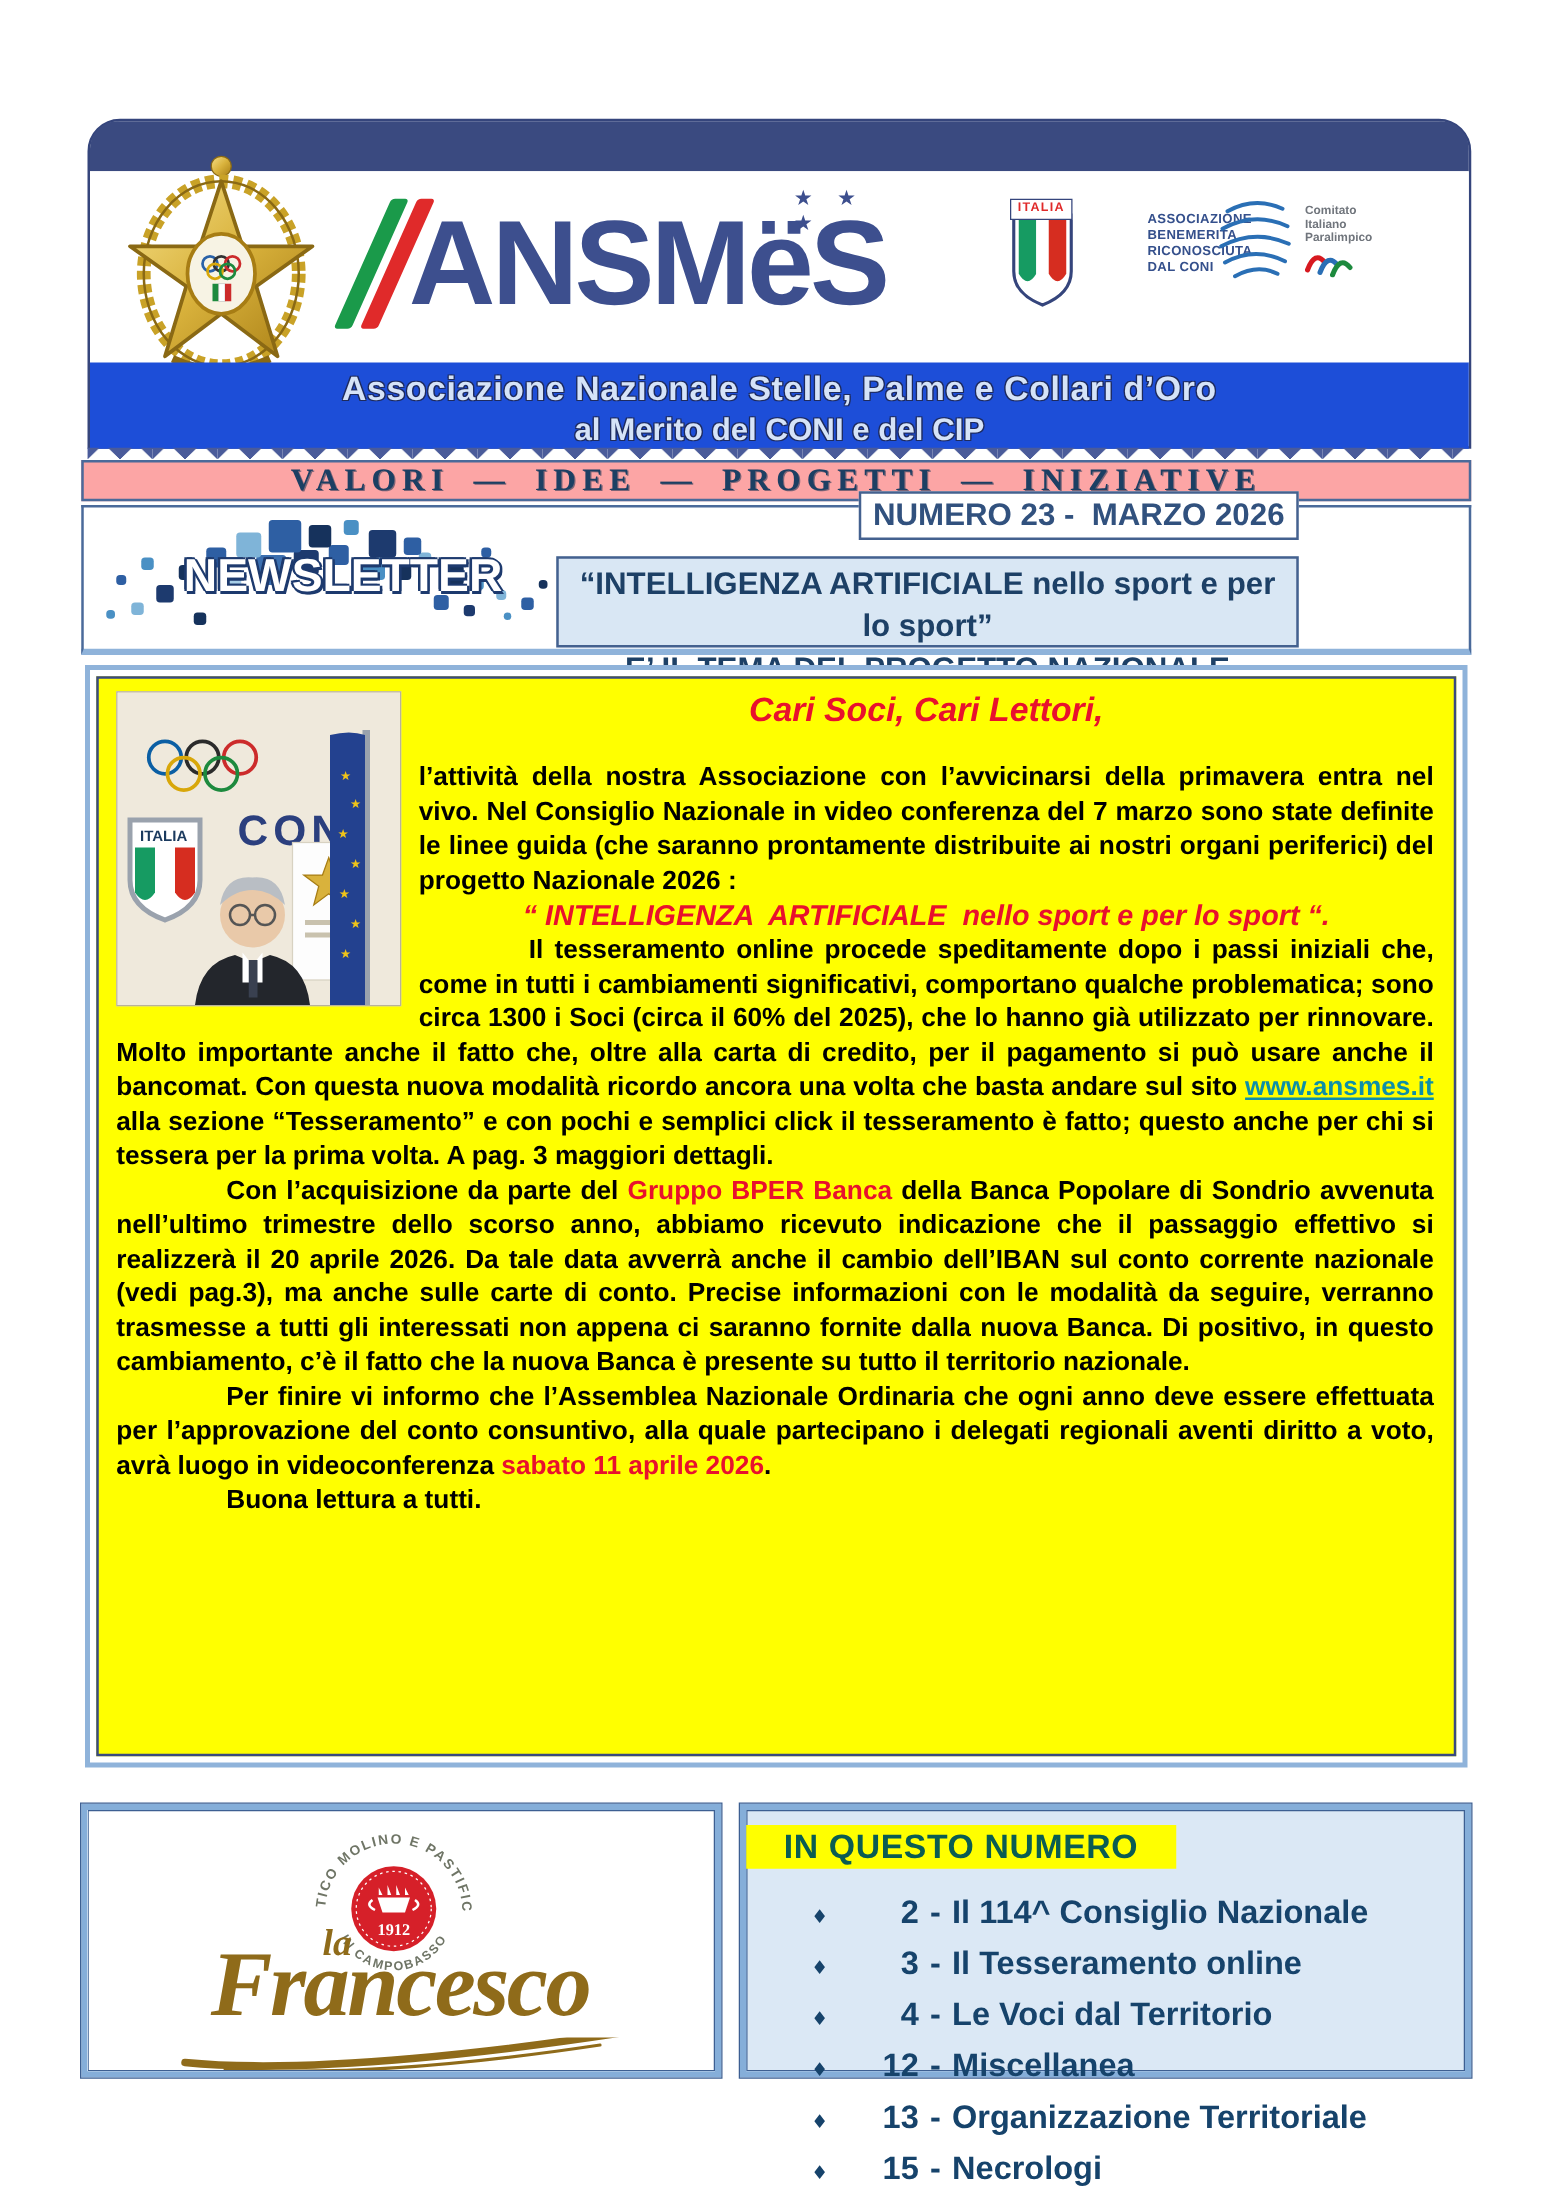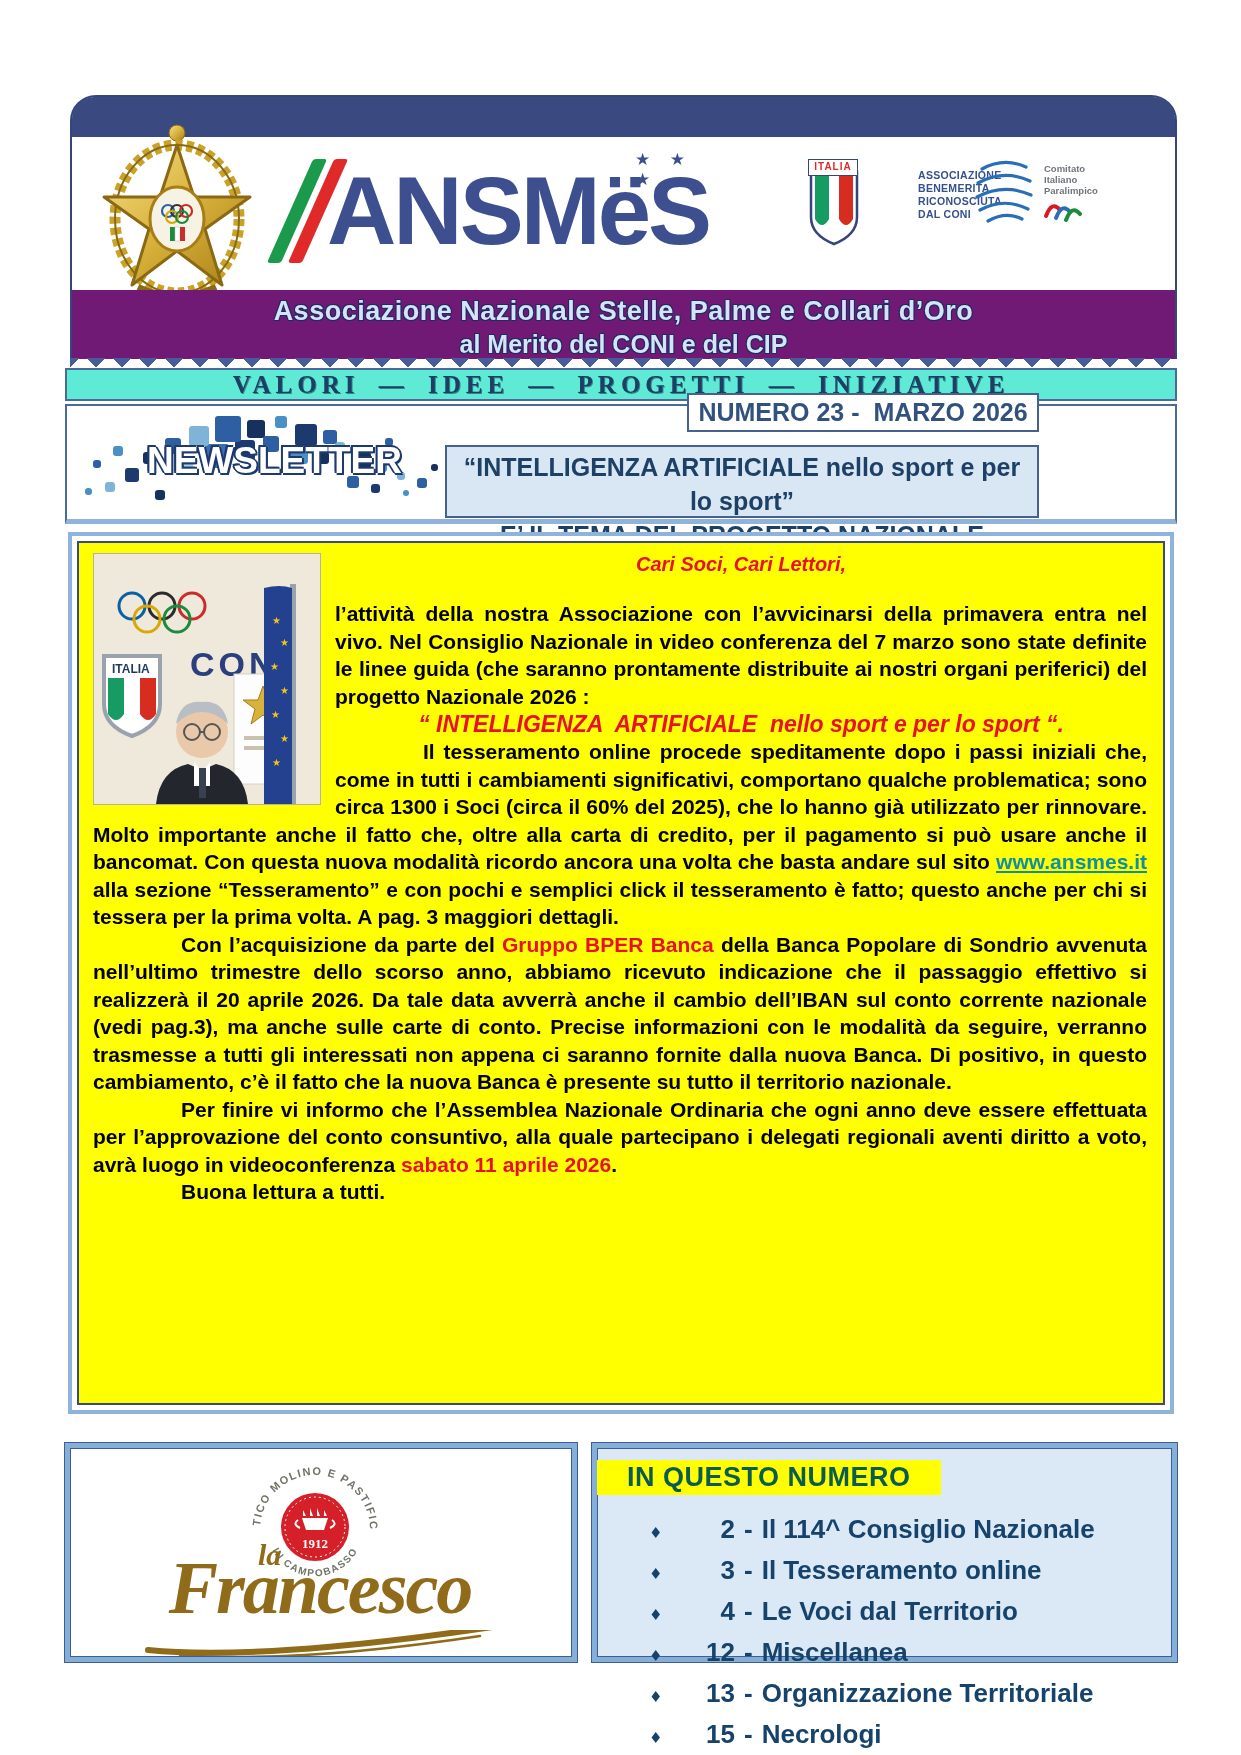--- a/index.html
+++ b/index.html
@@ -5,21 +5,21 @@
   * { margin:0; padding:0; box-sizing:border-box; }
   html,body { background:#ffffff; }
   body { width:1241px; height:1755px; position:relative; font-family:"Liberation Sans", sans-serif; }
   .page { position:absolute; inset:0; overflow:hidden; }
 
   
   .header-card { position:absolute; left:70px; top:95px; width:1107px; height:264px;
     border:2px solid #35457c; border-radius:26px 26px 0 0; overflow:visible; background:#fff; }
   .header-topbar { height:40px; background:#3a4a80; border-radius:22px 22px 0 0; }
   .logo-area { position:relative; height:153px; background:#ffffff; }
-  .header-band { position:relative; height:69px; background:#701a75; text-align:center; padding-top:6px; }
+  .header-band { position:relative; height:69px; background:#1d4ed8; text-align:center; padding-top:6px; }
   .band-line1 { font-size:27px; font-weight:bold; color:#d5e3f8; letter-spacing:.5px;
     text-shadow:1px 1px 0 #1e2b5e,-1px -1px 0 #1e2b5e,1px -1px 0 #1e2b5e,-1px 1px 0 #1e2b5e; }
   .band-line2 { font-size:25px; font-weight:bold; color:#d5e3f8; margin-top:3px;
     text-shadow:1px 1px 0 #1e2b5e,-1px -1px 0 #1e2b5e,1px -1px 0 #1e2b5e,-1px 1px 0 #1e2b5e; }
   .band-wave { position:absolute; left:-2px; right:-2px; bottom:-12px; height:13px;
     background-image:linear-gradient(135deg,#4a5b9a 7px,transparent 7px),linear-gradient(-135deg,#4a5b9a 7px,transparent 7px);
     background-size:26px 13px; background-repeat:repeat-x; }
 
   
   .star-emblem { position:absolute; left:26px; top:-22px; }
@@ -34,21 +34,21 @@
   
   .italia-badge { position:absolute; left:736px; top:22px; display:flex; }
   .italia-label-box { position:absolute; left:0; top:0; width:50px; height:17px; background:#fff; border:1.5px solid #35457c;
     color:#e02a2a; font-size:10px; font-weight:bold; text-align:center; line-height:14px; letter-spacing:1px; z-index:2; }
   .italia-caption { margin-left:58px; padding-top:10px; font-size:10.5px; font-weight:bold; color:#35508c; line-height:13px; letter-spacing:.3px; }
   
   .para-logo { position:absolute; left:898px; top:18px; display:flex; }
   .para-caption { margin-left:6px; padding-top:8px; font-size:9.5px; font-weight:bold; color:#70757c; line-height:11px; }
 
   
-  .valori-banner { position:absolute; left:65px; top:368px; width:1112px; height:33px; background:#5eead4;
+  .valori-banner { position:absolute; left:65px; top:368px; width:1112px; height:33px; background:#fca5a5;
     border:2px solid #4a6a9a; text-align:center; line-height:29px;
     font-family:"Liberation Serif", serif; font-weight:bold; font-size:25px; color:#1c3f63; letter-spacing:5px; word-spacing:8px;
     text-shadow:1px 1px 0 rgba(16,48,80,.55); }
 
   
   .strip { position:absolute; left:65px; top:404px; width:1112px; height:120px; background:#fff;
     border:2px solid #4a6a9a; border-bottom:5px solid #8fb3da; }
   .mosaic { position:absolute; left:18px; top:10px; width:370px; height:100px; }
   .mosaic .sq { position:absolute; border-radius:3px; }
   .mosaic .word { position:absolute; left:62px; top:24px; font-size:37px; font-weight:bold; color:#ffffff; letter-spacing:0;
@@ -56,21 +56,21 @@
   .issue-box { position:absolute; left:620px; top:-13px; width:352px; height:39px; background:#fff; border:2px solid #44618f;
     text-align:center; line-height:35px; font-size:25px; font-weight:bold; color:#31517e; white-space:pre-wrap; }
   .headline-box { position:absolute; left:378px; top:39px; width:594px; height:73px; background:#d9e7f4; border:2px solid #44618f;
     text-align:center; padding-top:3px; }
   .headline-line { font-size:25px; font-weight:bold; color:#1d4066; line-height:34px; white-space:pre-wrap; }
 
   
   .letter-outer { position:absolute; left:68px; top:532px; width:1106px; height:882px; border:4px solid #8fb3da; background:#fff; padding:5px; }
   .letter-inner { width:100%; height:100%; background:#ffff00; border:2px solid #3a4a80; padding:8px 16px 6px 14px; overflow:hidden; }
   .photo { float:left; width:228px; height:252px; margin:2px 14px 6px 0; border:1px solid #b9b29a; background:#efe9dc; }
-  .salutation { text-align:center; font-size:20px; font-weight:bold; font-style:italic; color:#e8112d; margin:2px 0 24px 0; }
+  .salutation { text-align:center; font-size:27px; font-weight:bold; font-style:italic; color:#e8112d; margin:2px 0 24px 0; }
   .lp { font-size:21px; font-weight:bold; color:#000; line-height:27.5px; text-align:justify; }
   .lp.ind { text-indent:88px; }
   .slogan { text-align:center; font-size:23px; font-weight:bold; font-style:italic; color:#e8112d; line-height:28px; white-space:pre-wrap; }
   .red { color:#e8112d; }
   .link { color:#0d8fa8; text-decoration:underline; font-weight:bold; }
   .signature { margin:4px 0 0 46%; text-align:center; font-size:23px; font-weight:bold; color:#000; line-height:30px; }
 
   
   .bottom-row { position:absolute; left:65px; top:1443px; width:1112px; height:219px; display:flex; gap:15px; }
   .frame { border:5px solid #85aed9; outline:1px solid #3d5f92; box-shadow:inset 0 0 0 1px #3d5f92; }

